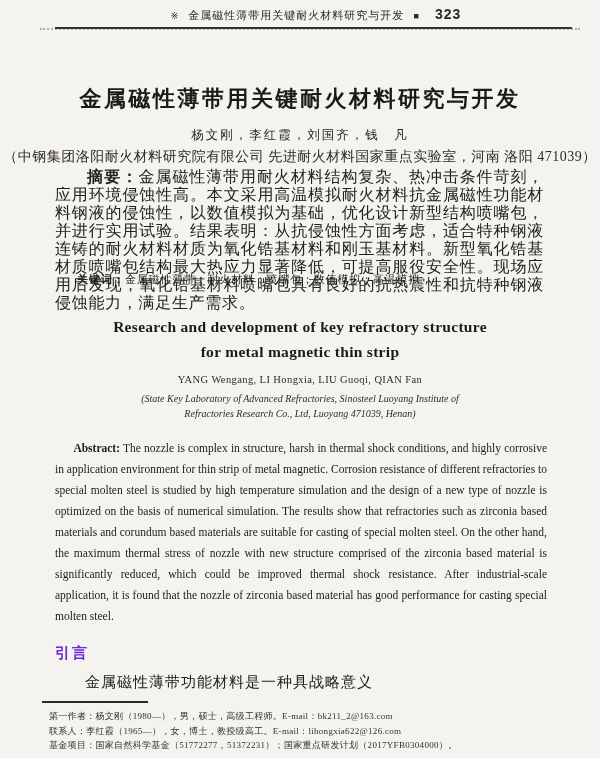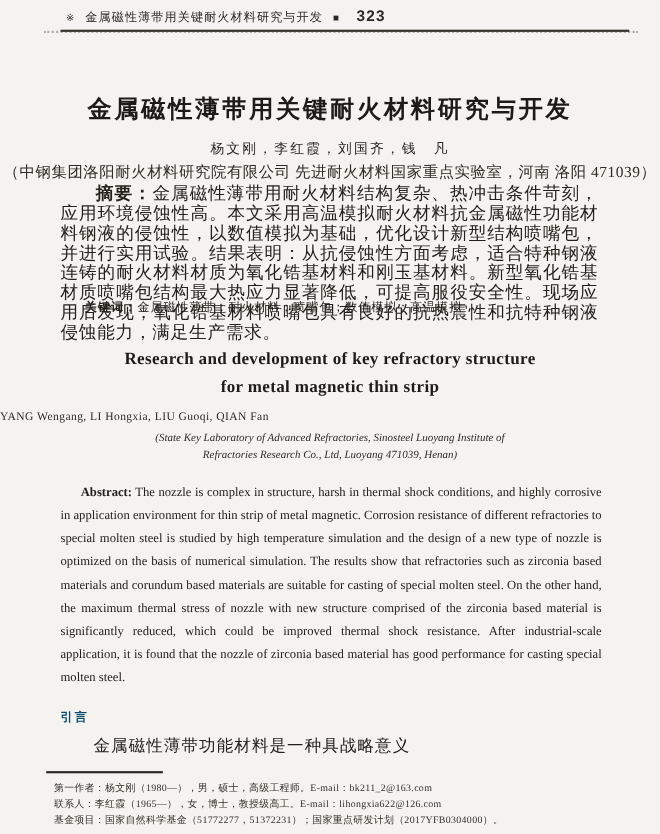--- a/index.html
+++ b/index.html
@@ -9,21 +9,21 @@
     color:#26241f;
     font-family:"Liberation Serif","DejaVu Serif",serif;
     overflow:hidden;
     position:relative;
   }
   .page{position:absolute;inset:0;}
 
   
   .running-header{
     position:absolute;top:6px;left:55px;right:28px;
-    text-align:left;
+    text-align:center;
     font-size:11px;letter-spacing:1px;
     border-bottom:2px solid #35322c;
     padding-bottom:4px;
     font-family:"Liberation Sans","DejaVu Sans",sans-serif;
     color:#2a2823;
   }
   .running-header .pageno{font-weight:bold;font-size:14px;letter-spacing:1px;margin-left:6px;}
   .running-header .marker{font-size:9px;margin:0 5px;}
   .header-smudge{
     position:absolute;top:28px;left:40px;right:20px;
@@ -58,21 +58,21 @@
   }
 
   
   .title-en{
     position:absolute;top:314px;left:0;right:0;margin:0;
     text-align:center;font-size:15.5px;font-weight:bold;line-height:25px;
     color:#1d1b17;letter-spacing:.3px;
   }
   .authors-en{
     position:absolute;top:374px;left:0;right:0;
-    text-align:left;font-size:10.5px;letter-spacing:.4px;color:#2e2b25;
+    text-align:center;font-size:10.5px;letter-spacing:.4px;color:#2e2b25;
   }
   .affil-en{
     position:absolute;top:391px;left:0;right:0;
     text-align:center;font-style:italic;font-size:10px;line-height:15px;color:#2e2b25;
   }
 
   .en-abstract-wrap{
     position:absolute;top:438px;left:55px;right:53px;height:192px;overflow:hidden;
   }
   .abstract-en{
@@ -84,21 +84,21 @@
     text-align:justify;text-indent:1.6em;color:#23211c;
   }
 
   
   .columns{
     position:absolute;top:638px;left:55px;right:38px;
     display:flex;gap:18px;
   }
   .col{flex:1;min-width:0;}
   .intro-heading{
-    margin:6px 0 10px 0;font-size:11px;font-weight:bold;letter-spacing:2px;color:#0c4a6e;
+    margin:6px 0 10px 0;font-size:15px;font-weight:bold;letter-spacing:2px;color:#6d28d9;
     font-family:"Liberation Sans","DejaVu Sans",sans-serif;
   }
   .col-left p{
     margin:0;font-size:15px;letter-spacing:1px;text-indent:2em;color:#23211c;
   }
   .col-right p{
     margin:2px 0 0 0;font-size:11px;line-height:22px;letter-spacing:1.6px;
     text-align:justify;color:#23211c;
   }
   .col-right sup{font-size:7px;letter-spacing:0;}

